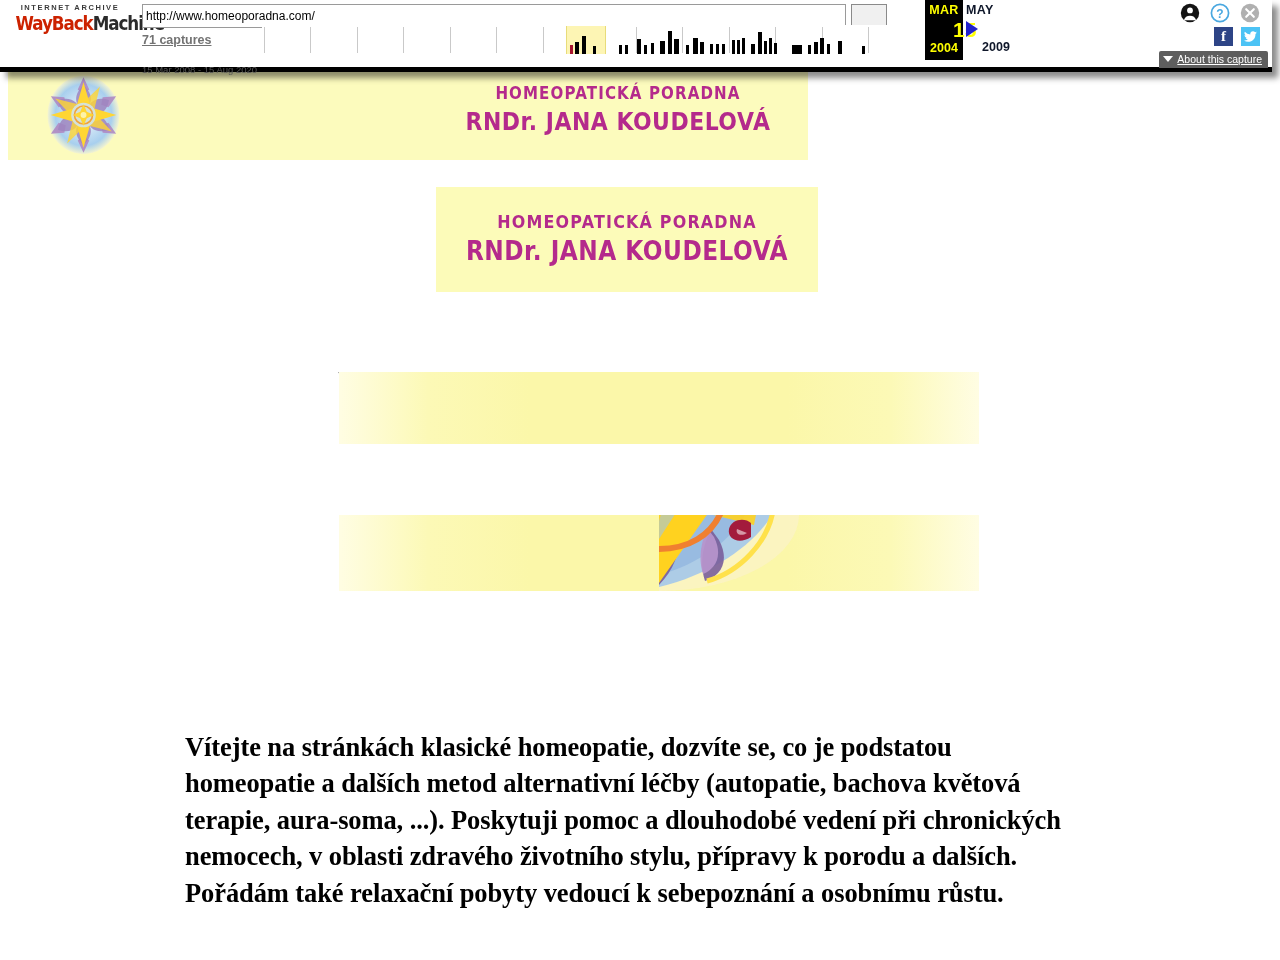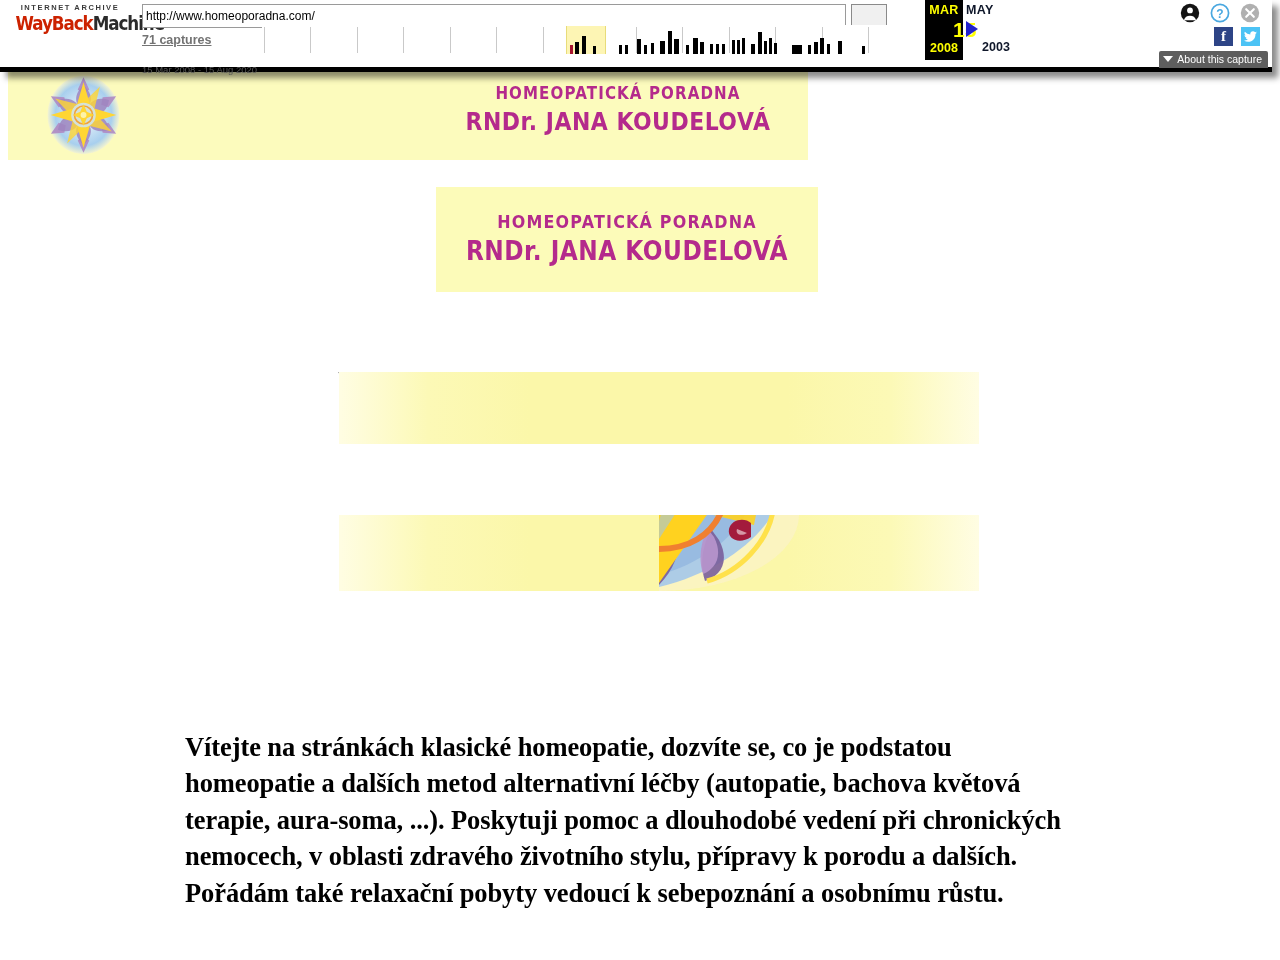--- a/index.html
+++ b/index.html
@@ -224,21 +224,21 @@
     color: #ffffff;
     font-size: 10.5px;
     padding: 2px 6px 3px 4px;
     border-radius: 2px 2px 0 0;
     cursor: pointer;
     display: flex;
     align-items: center;
     gap: 4px;
     white-space: nowrap;
   }
-  #wm-about .cap-txt { }
+  #wm-about .cap-txt { text-decoration: underline; }
   .tri-down {
     width: 0; height: 0;
     border-left: 5px solid transparent;
     border-right: 5px solid transparent;
     border-top: 6px solid #ffffff;
   }
 
   
   #page {
     position: absolute;
@@ -415,27 +415,27 @@
 
   <div class="wm-ym" id="wm-prev-col">
     <div class="mon">FEB</div>
     <div class="arrow-l"></div>
     <div class="yr">2007</div>
   </div>
 
   <div class="wm-ym" id="wm-cur-col">
     <div class="mon">MAR</div>
     <div class="day">15</div>
-    <div class="yr">2008</div>
+    <div class="yr">2004</div>
   </div>
 
   <div class="wm-ym" id="wm-next-col">
     <div class="mon">MAY</div>
     <div class="arrow-r"></div>
-    <div class="yr">2003</div>
+    <div class="yr">2009</div>
   </div>
 
   <div id="wm-icons">
     <svg class="wm-ico" viewBox="0 0 20 20">
       <circle cx="10" cy="10" r="9.2" fill="#141414"></circle>
       <circle cx="10" cy="7.4" r="2.9" fill="#ffffff"></circle>
       <path d="M3.9 17.2a6.4 6.4 0 0 1 12.2 0z" fill="#ffffff"></path>
     </svg>
     <svg class="wm-ico" viewBox="0 0 20 20">
       <circle cx="10" cy="10" r="8.6" fill="none" stroke="#4aa8e0" stroke-width="1.7"></circle>

